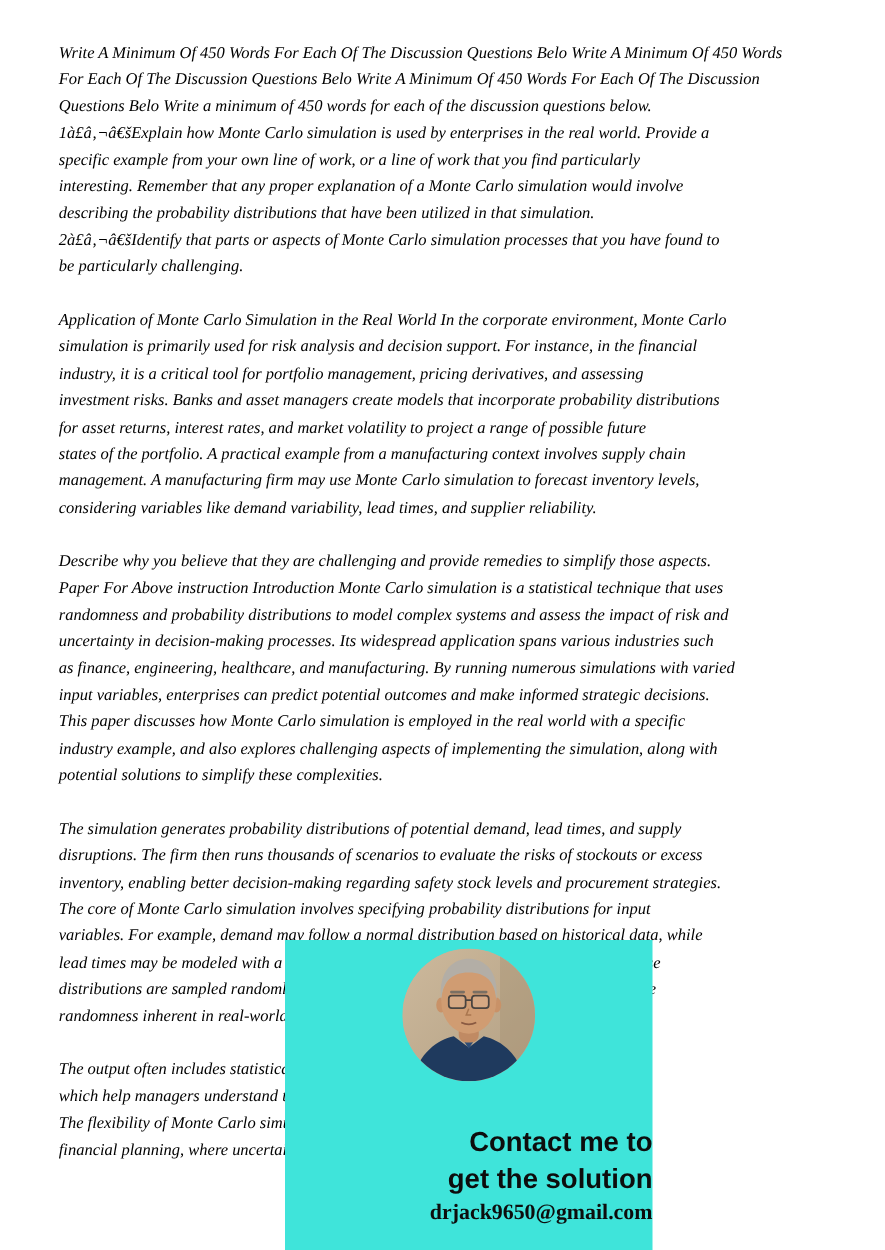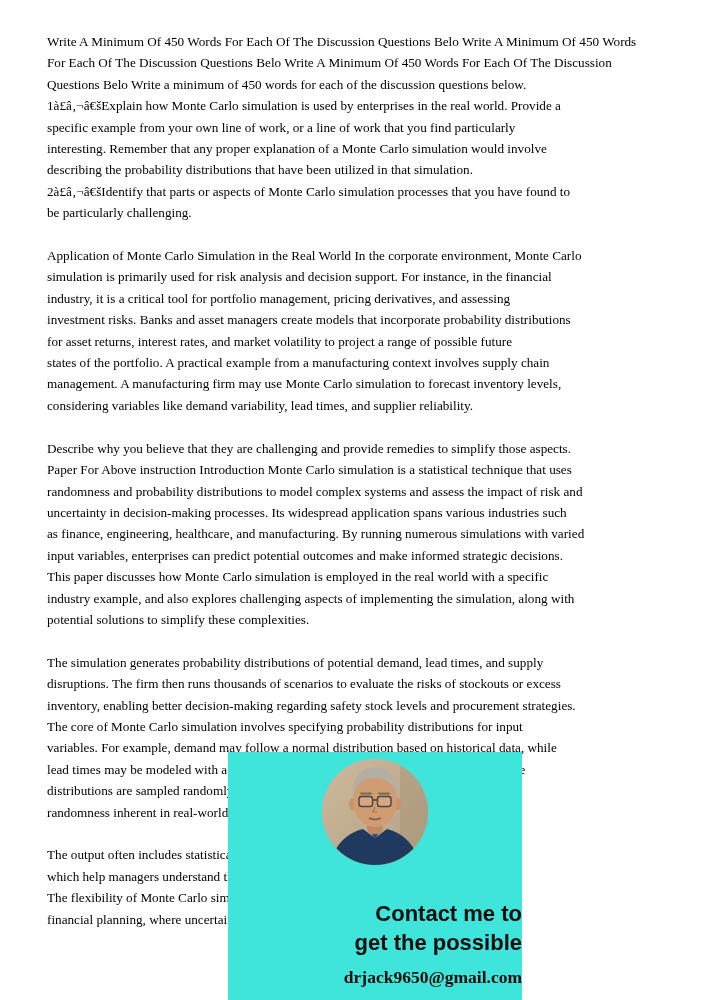--- a/index.html
+++ b/index.html
@@ -9,20 +9,21 @@
     position: relative;
     overflow: hidden;
     font-family: "Liberation Serif", serif;
     color: #000000;
   }
   .doc {
     position: absolute;
     left: 47px;
     top: 31px;
     width: 640px;
+    font-style: italic;
   }
   .para {
     white-space: pre;
     font-size: 13.2px;
     line-height: 21.4px;
     margin-bottom: 21.4px;
     color: #000000;
   }
   .overlay {
     position: absolute;
@@ -49,21 +50,20 @@
     font-size: 22px;
     line-height: 29px;
     color: #0d0d0d;
   }
   .contact-line.first { margin-top: 34px; }
   .email {
     font-family: "Liberation Serif", serif;
     font-weight: bold;
     font-size: 17.5px;
     line-height: 24px;
-    margin-top: 8px;
     color: #0d0d0d;
   }
 </style>
 </head>
 <body>
 
 <div class="page">
 
   <div class="doc">
     <p class="para">Write A Minimum Of 450 Words For Each Of The Discussion Questions Belo Write A Minimum Of 450 Words
@@ -136,17 +136,17 @@
 
         <rect x="37" y="37.5" width="13.5" height="10" rx="2.5" fill="rgba(255,255,255,0.12)" stroke="#4a4440" stroke-width="1.4"></rect>
         <rect x="55.5" y="37.5" width="13.5" height="10" rx="2.5" fill="rgba(255,255,255,0.12)" stroke="#4a4440" stroke-width="1.4"></rect>
         <line x1="50.5" y1="41" x2="55.5" y2="41" stroke="#4a4440" stroke-width="1.4"></line>
 
         <path d="M53,48 L51,53 L55,53" fill="none" stroke="#a9764f" stroke-width="1.2"></path>
         <path d="M47,59 Q53,62 59,59" fill="none" stroke="#8a5a42" stroke-width="1.4"></path>
       </svg>
     </div>
     <div class="contact-line first">Contact me to</div>
-    <div class="contact-line">get the possible</div>
+    <div class="contact-line">get the solution</div>
     <div class="email">drjack9650@gmail.com</div>
   </div>
 
 </div>
 
 </body></html>

